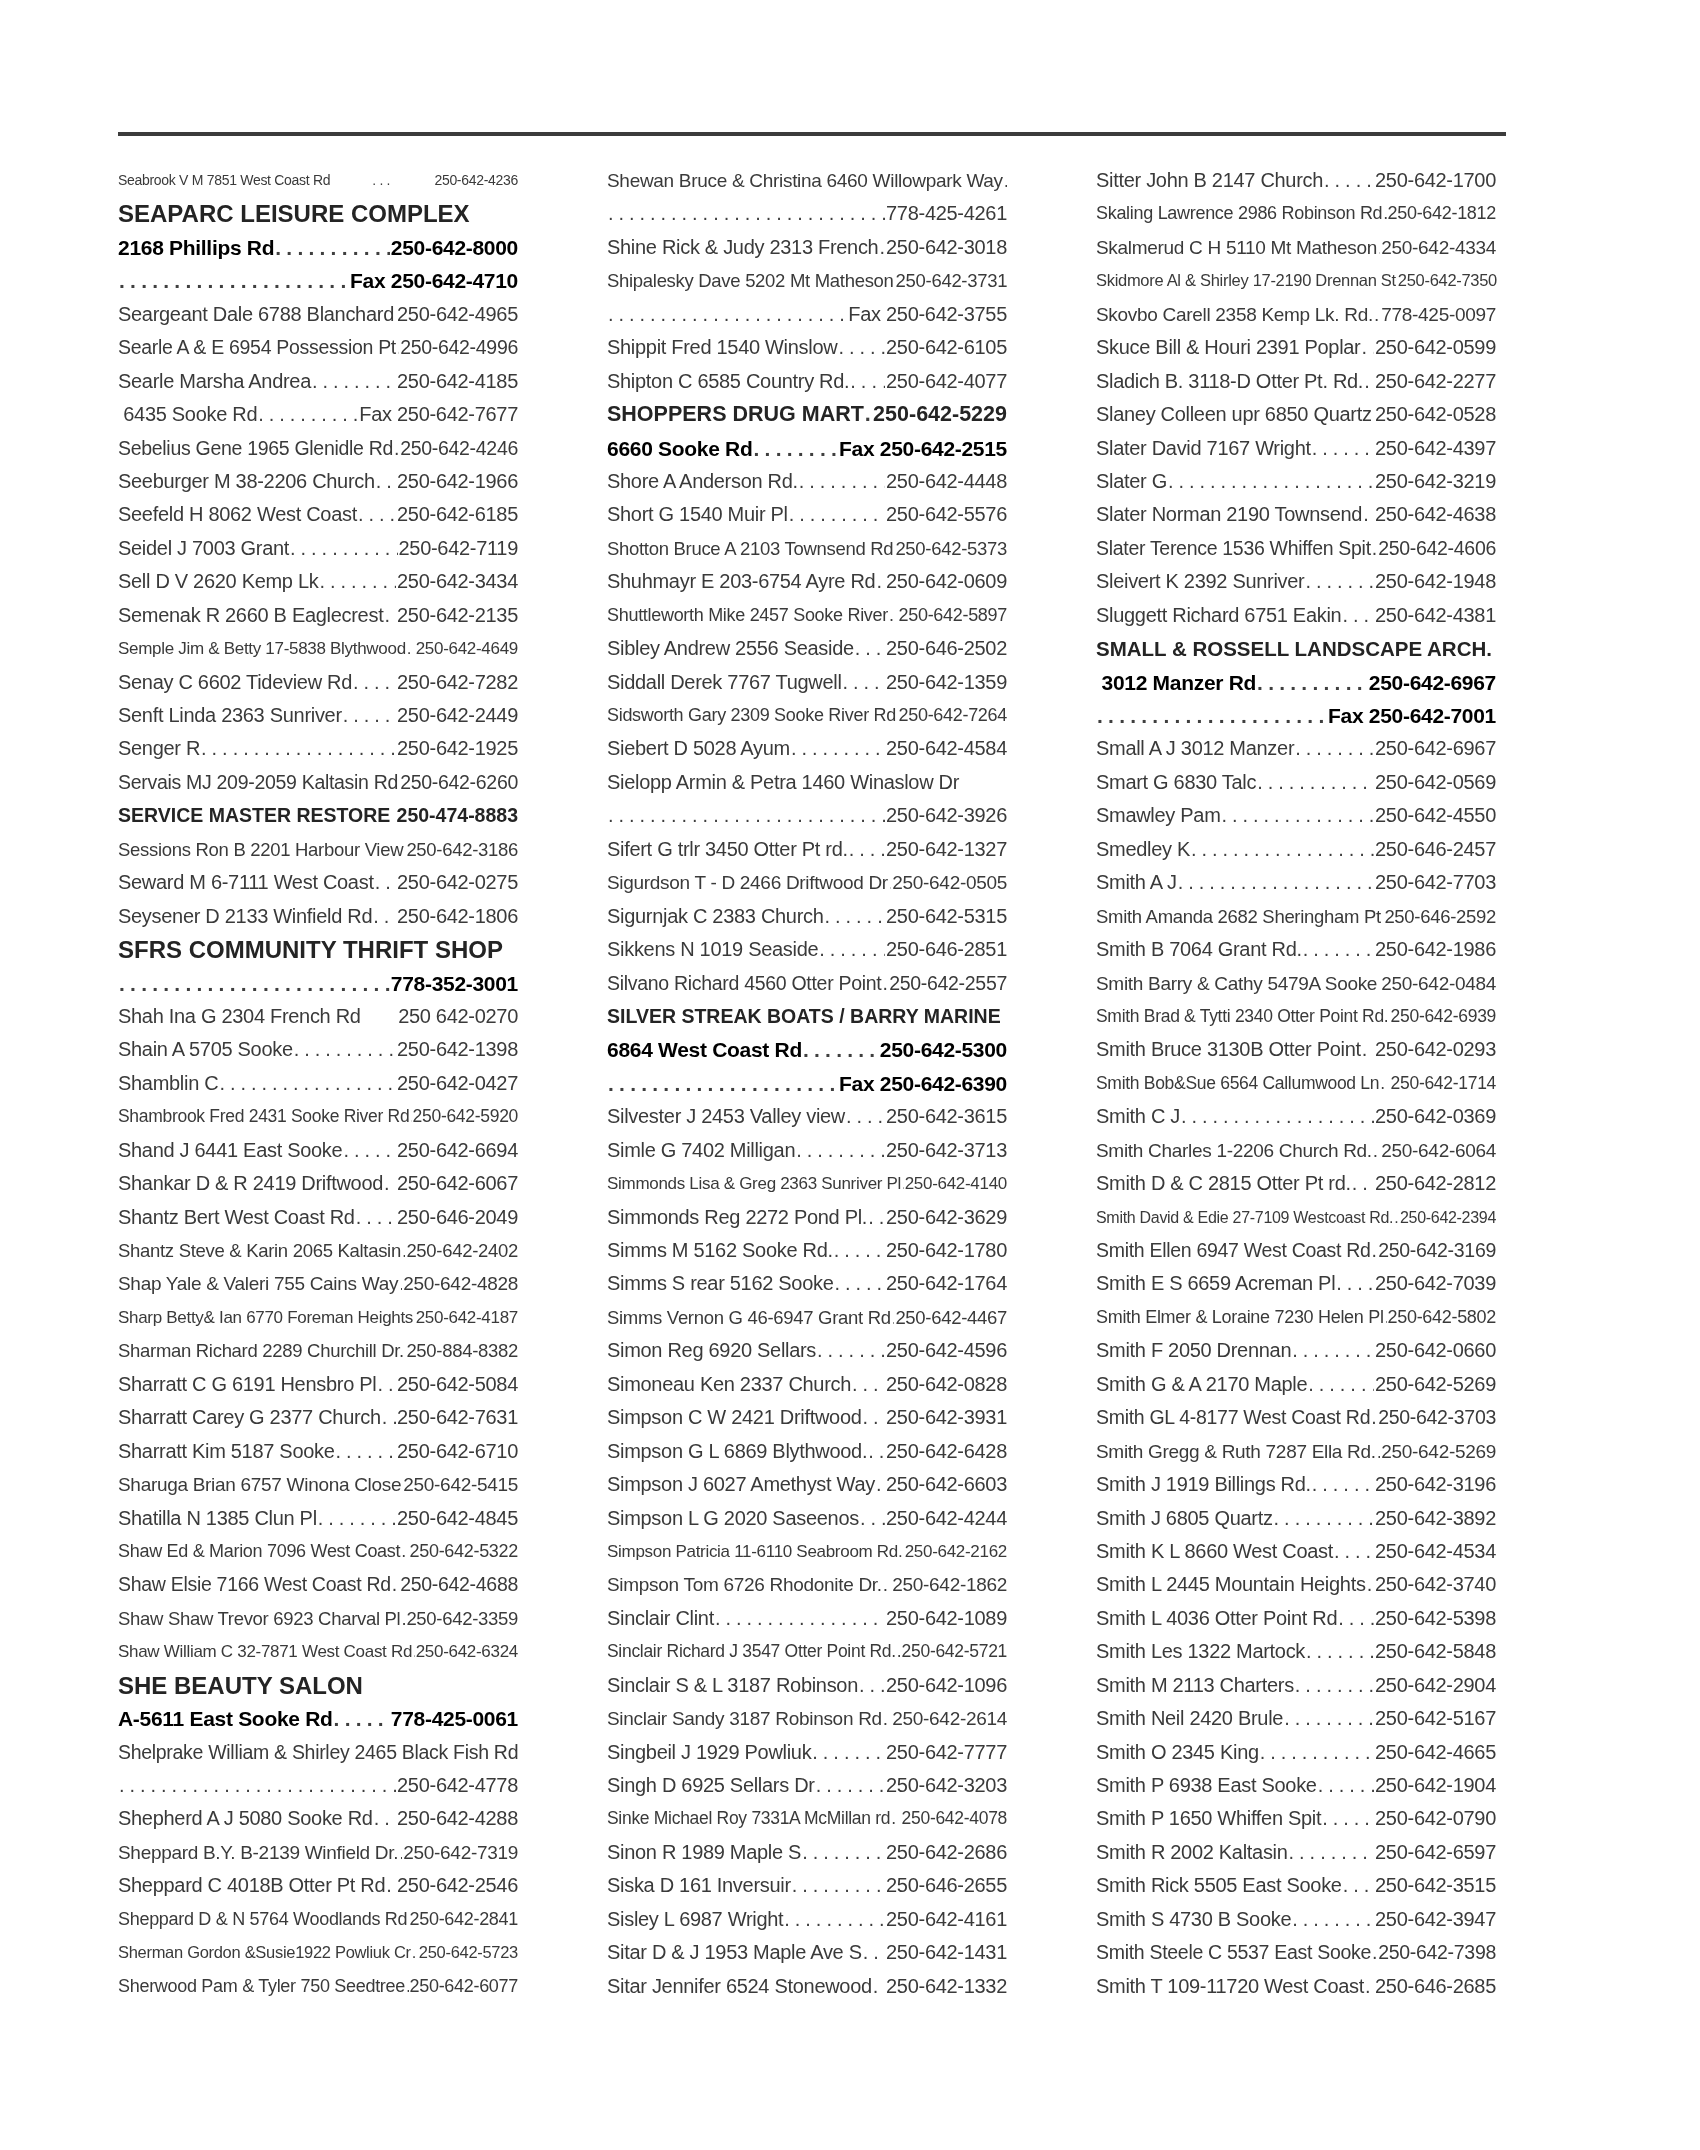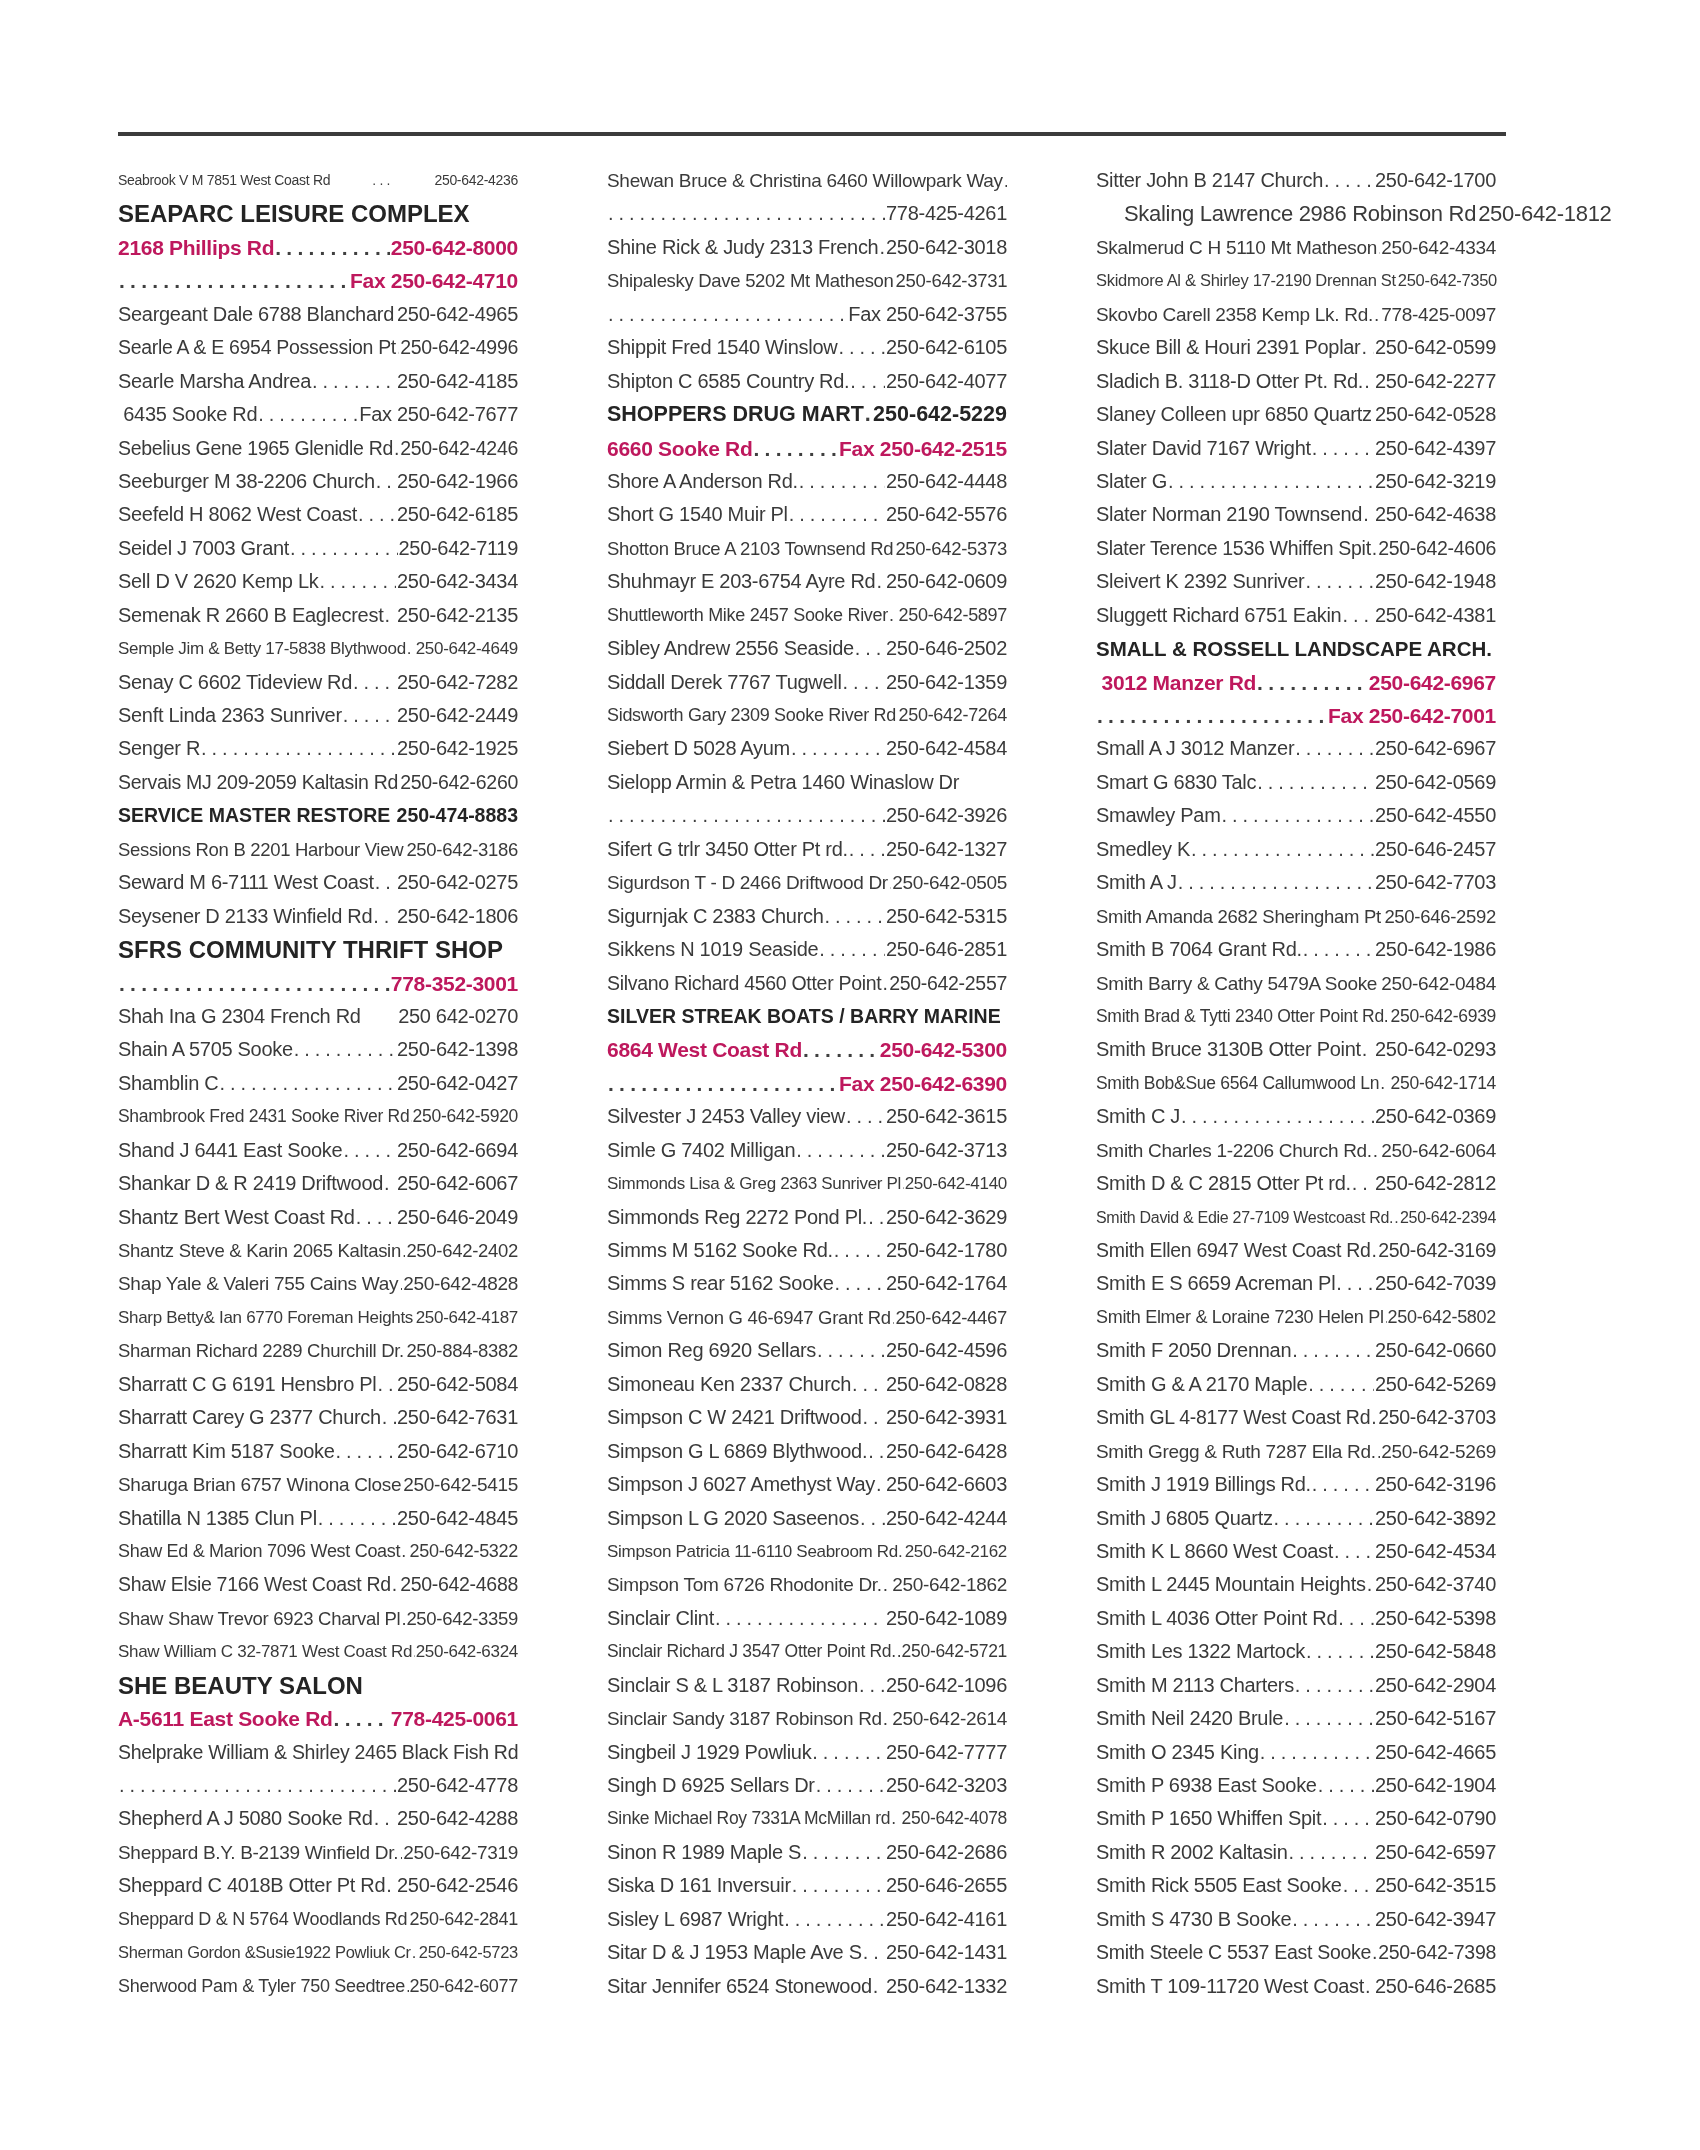--- a/index.html
+++ b/index.html
@@ -64,21 +64,21 @@
   }
   .row .dots::after {
     content: ". . . . . . . . . . . . . . . . . . . . . . . . . . . . . . . . . . . . . . . . . . . . . . . . . . . . . . . . . . . . . . . . . . . . . . . . . . . . . . . .";
   }
   .row .spacer { flex: 1 1 0; }
   .row .p { flex: 0 0 auto; padding-left: 1px; }
 
   .row.b {
     font-weight: bold;
     font-size: 21px;
-    color: #be185d;
+    color: #000000;
   }
   .row.h {
     font-weight: bold;
     font-size: 24px;
     letter-spacing: 0px;
     color: #242424;
   }
 </style>
 </head>
 <body>
@@ -627,21 +627,21 @@
           <span class="dots"></span>
           <span class="p">250-642-1332</span>
         </div>
       </div>
     <div class="col">
         <div class="row">
           <span class="t">Sitter John B 2147 Church</span>
           <span class="dots"></span>
           <span class="p">250-642-1700</span>
         </div>
-        <div class="row" style="font-size: 22px; margin-left: 28px;">
+        <div class="row" style="font-size: 18px;">
           <span class="t">Skaling Lawrence 2986 Robinson Rd</span>
           <span class="dots"></span>
           <span class="p">250-642-1812</span>
         </div>
         <div class="row" style="font-size: 19px;">
           <span class="t">Skalmerud C H 5110 Mt Matheson</span>
           <span class="dots"></span>
           <span class="p">250-642-4334</span>
         </div>
         <div class="row" style="font-size: 16.5px;">

